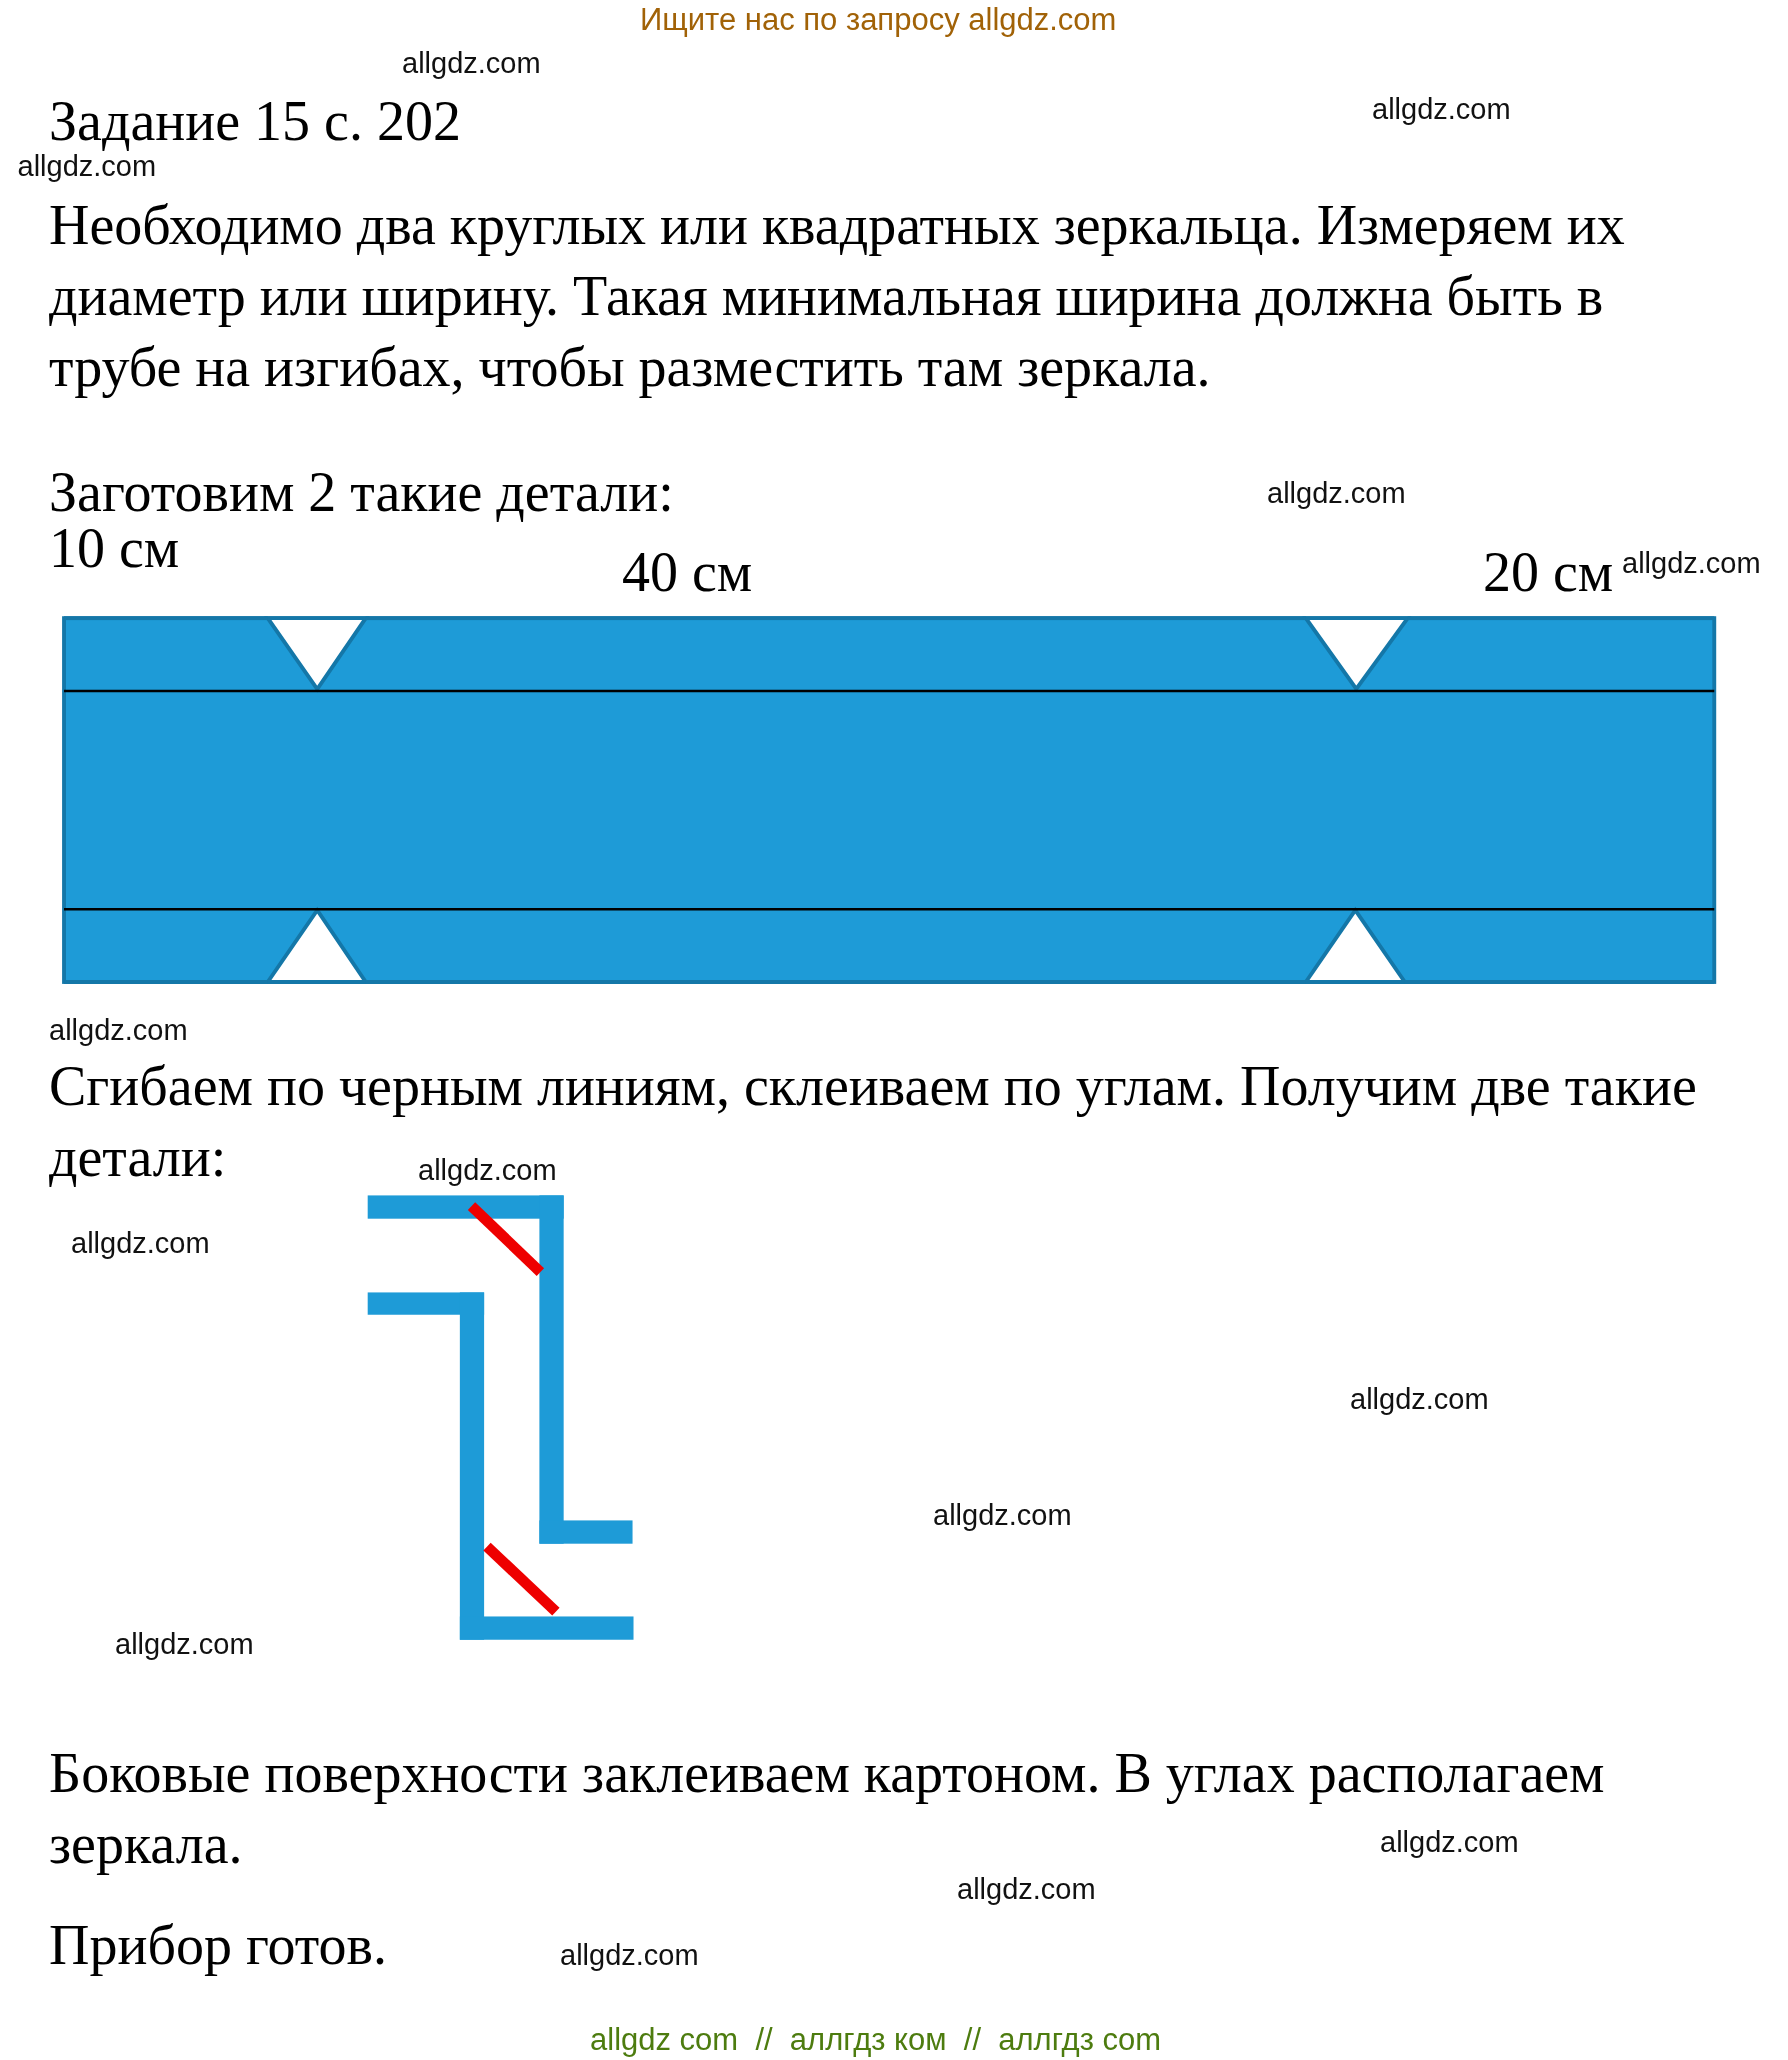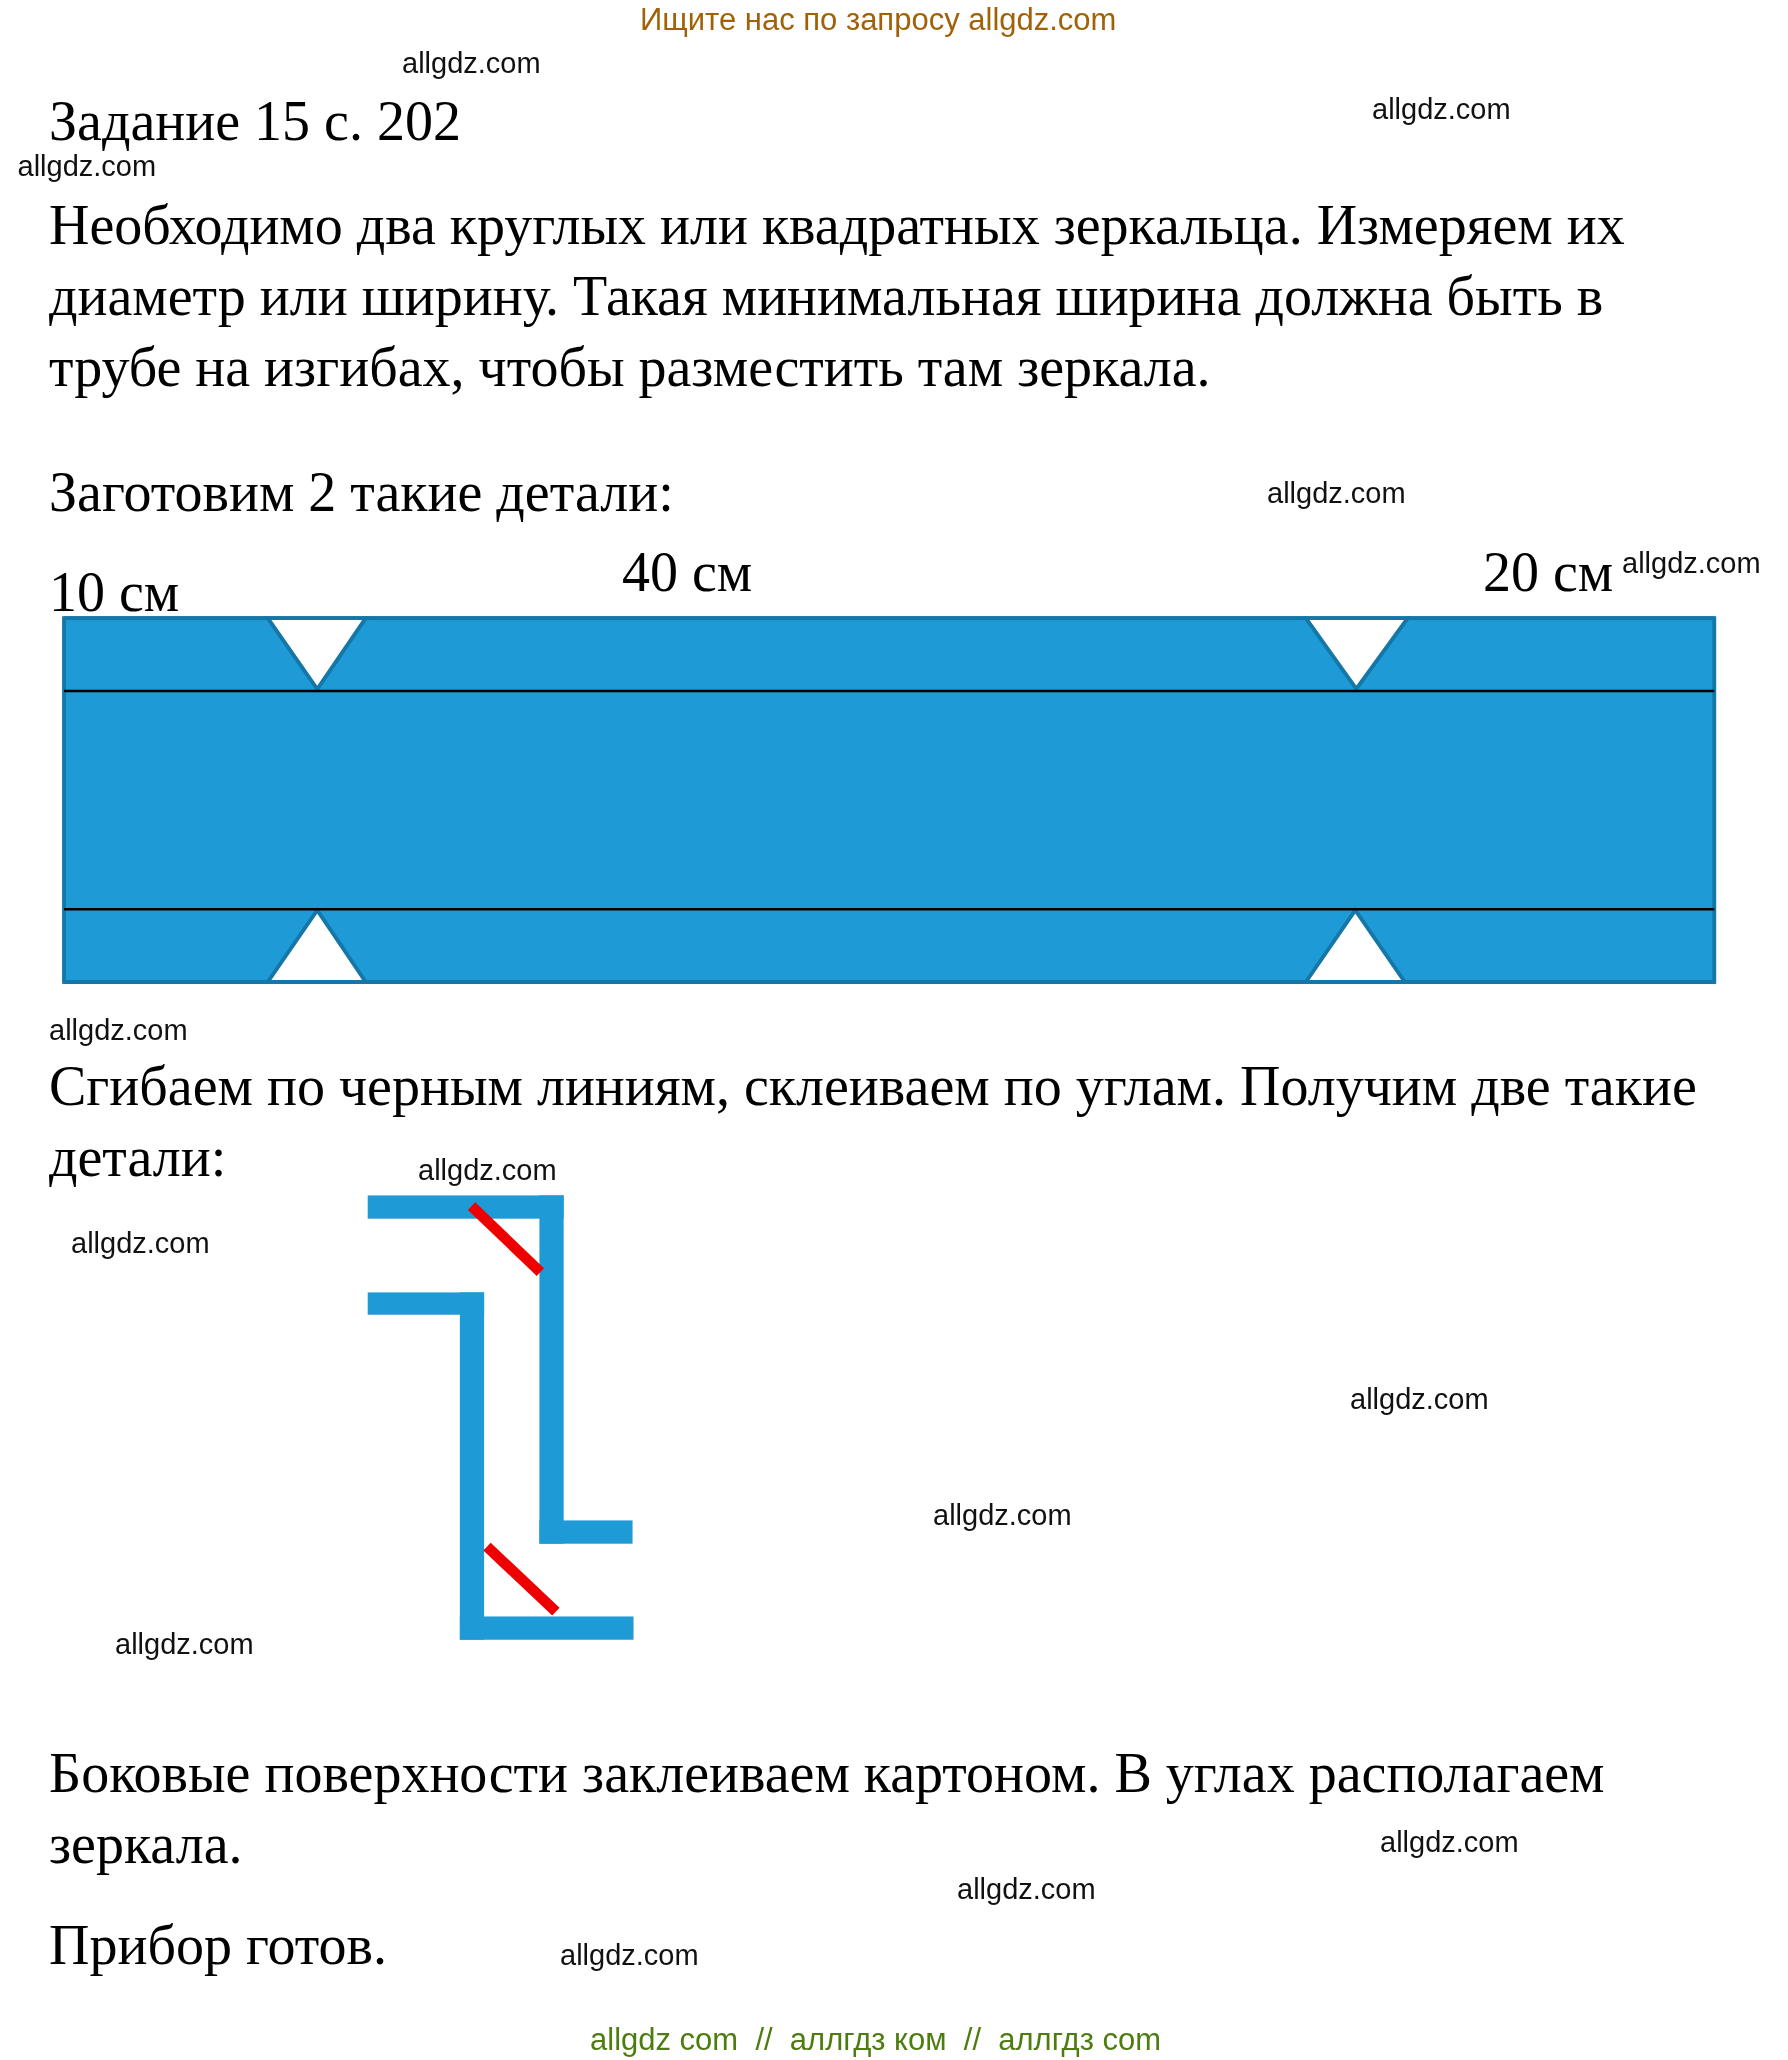--- a/index.html
+++ b/index.html
@@ -36,21 +36,21 @@
 <div class="abs sans wm" style="left:560px; top:1941px;">allgdz.com</div>
 
 <div class="abs serif main-line" style="left:49px; top:93px;">Задание 15 с. 202</div>
 
 <div class="abs serif main-line" style="left:49px; top:197px;">Необходимо два круглых или квадратных зеркальца. Измеряем их</div>
 <div class="abs serif main-line" style="left:49px; top:268px;">диаметр или ширину. Такая минимальная ширина должна быть в</div>
 <div class="abs serif main-line" style="left:49px; top:339px;">трубе на изгибах, чтобы разместить там зеркала.</div>
 
 <div class="abs serif main-line" style="left:49px; top:464px;">Заготовим 2 такие детали:</div>
 
-<div class="abs serif main-line" style="left:49px; top:564px;">10 см</div>
+<div class="abs serif main-line" style="left:49px; top:520px;">10 см</div>
 <div class="abs serif main-line" style="left:622px; top:544px;">40 см</div>
 <div class="abs serif main-line" style="left:1483px; top:544px;">20 см</div>
 
 <svg width="1788" height="2060" style="pointer-events:none;" viewBox="0 0 1843 2123">
   <g>
     <rect x="66" y="637" width="1701" height="375" fill="#1e9bd7" stroke="#1477a8" stroke-width="4"></rect>
 
     <polygon points="276,637 377,637 327,710" fill="#ffffff" stroke="#1477a8" stroke-width="4"></polygon>
     <polygon points="1346,637 1451,637 1398,710" fill="#ffffff" stroke="#1477a8" stroke-width="4"></polygon>
 

